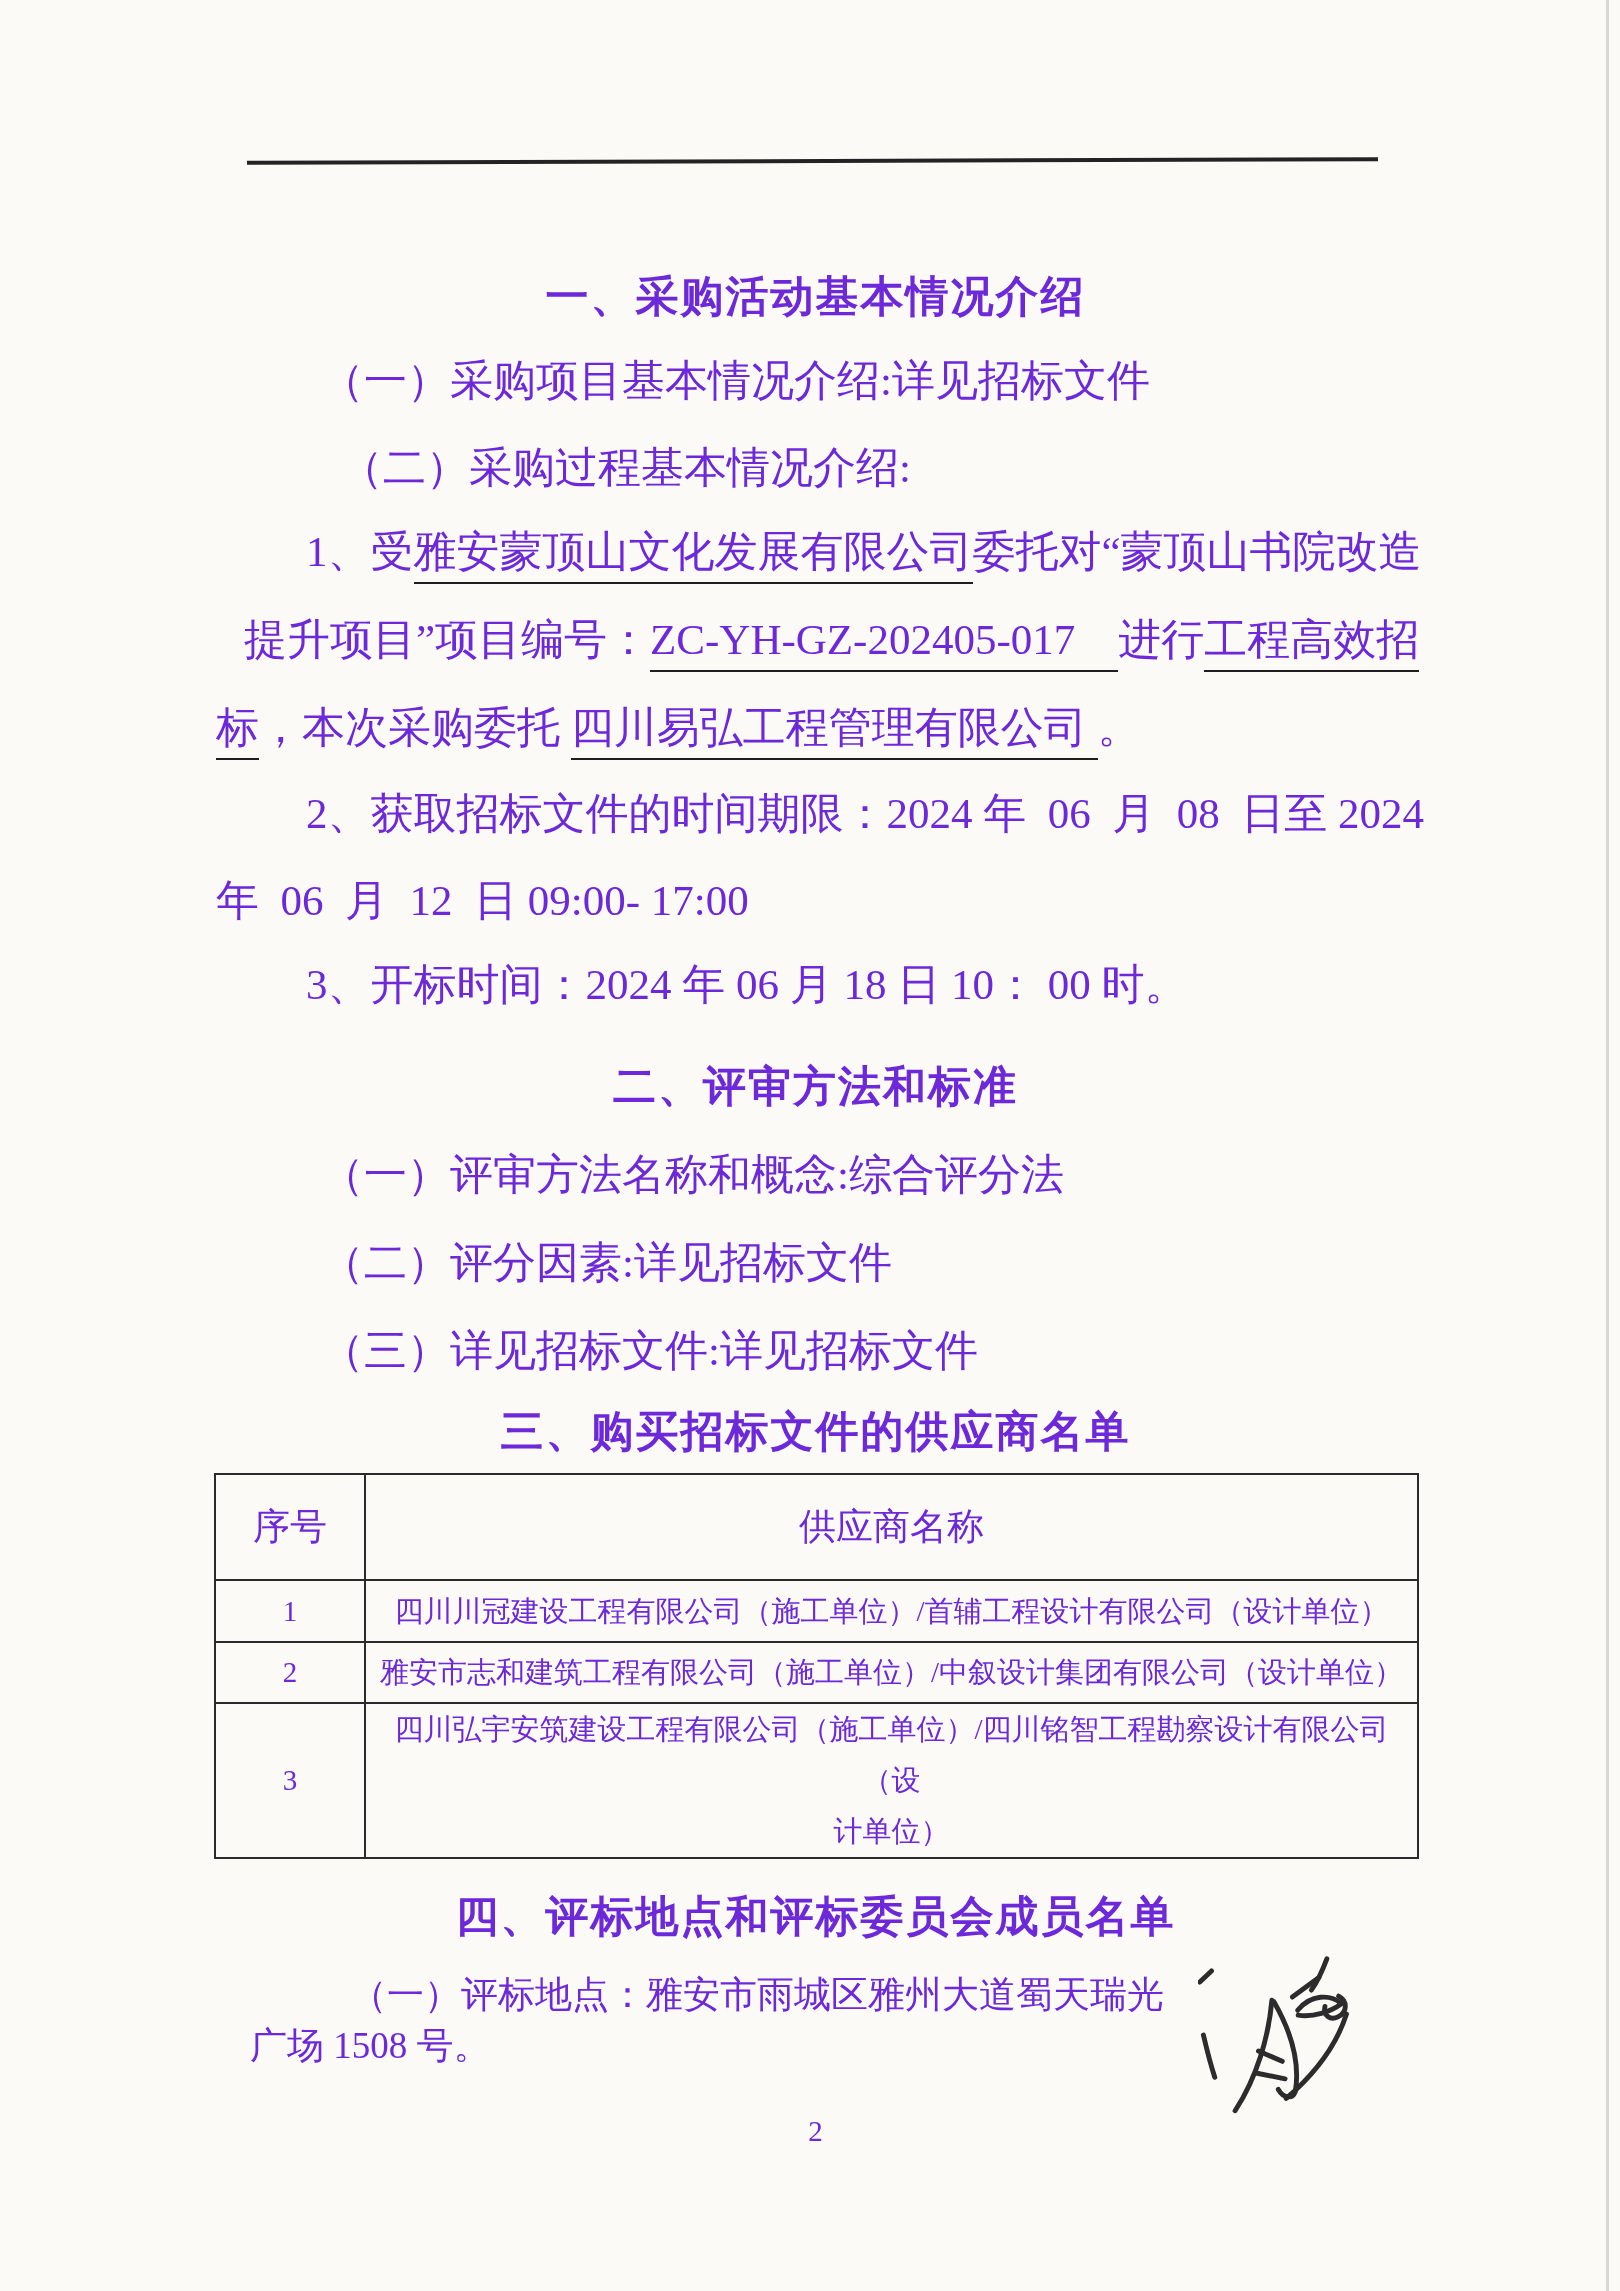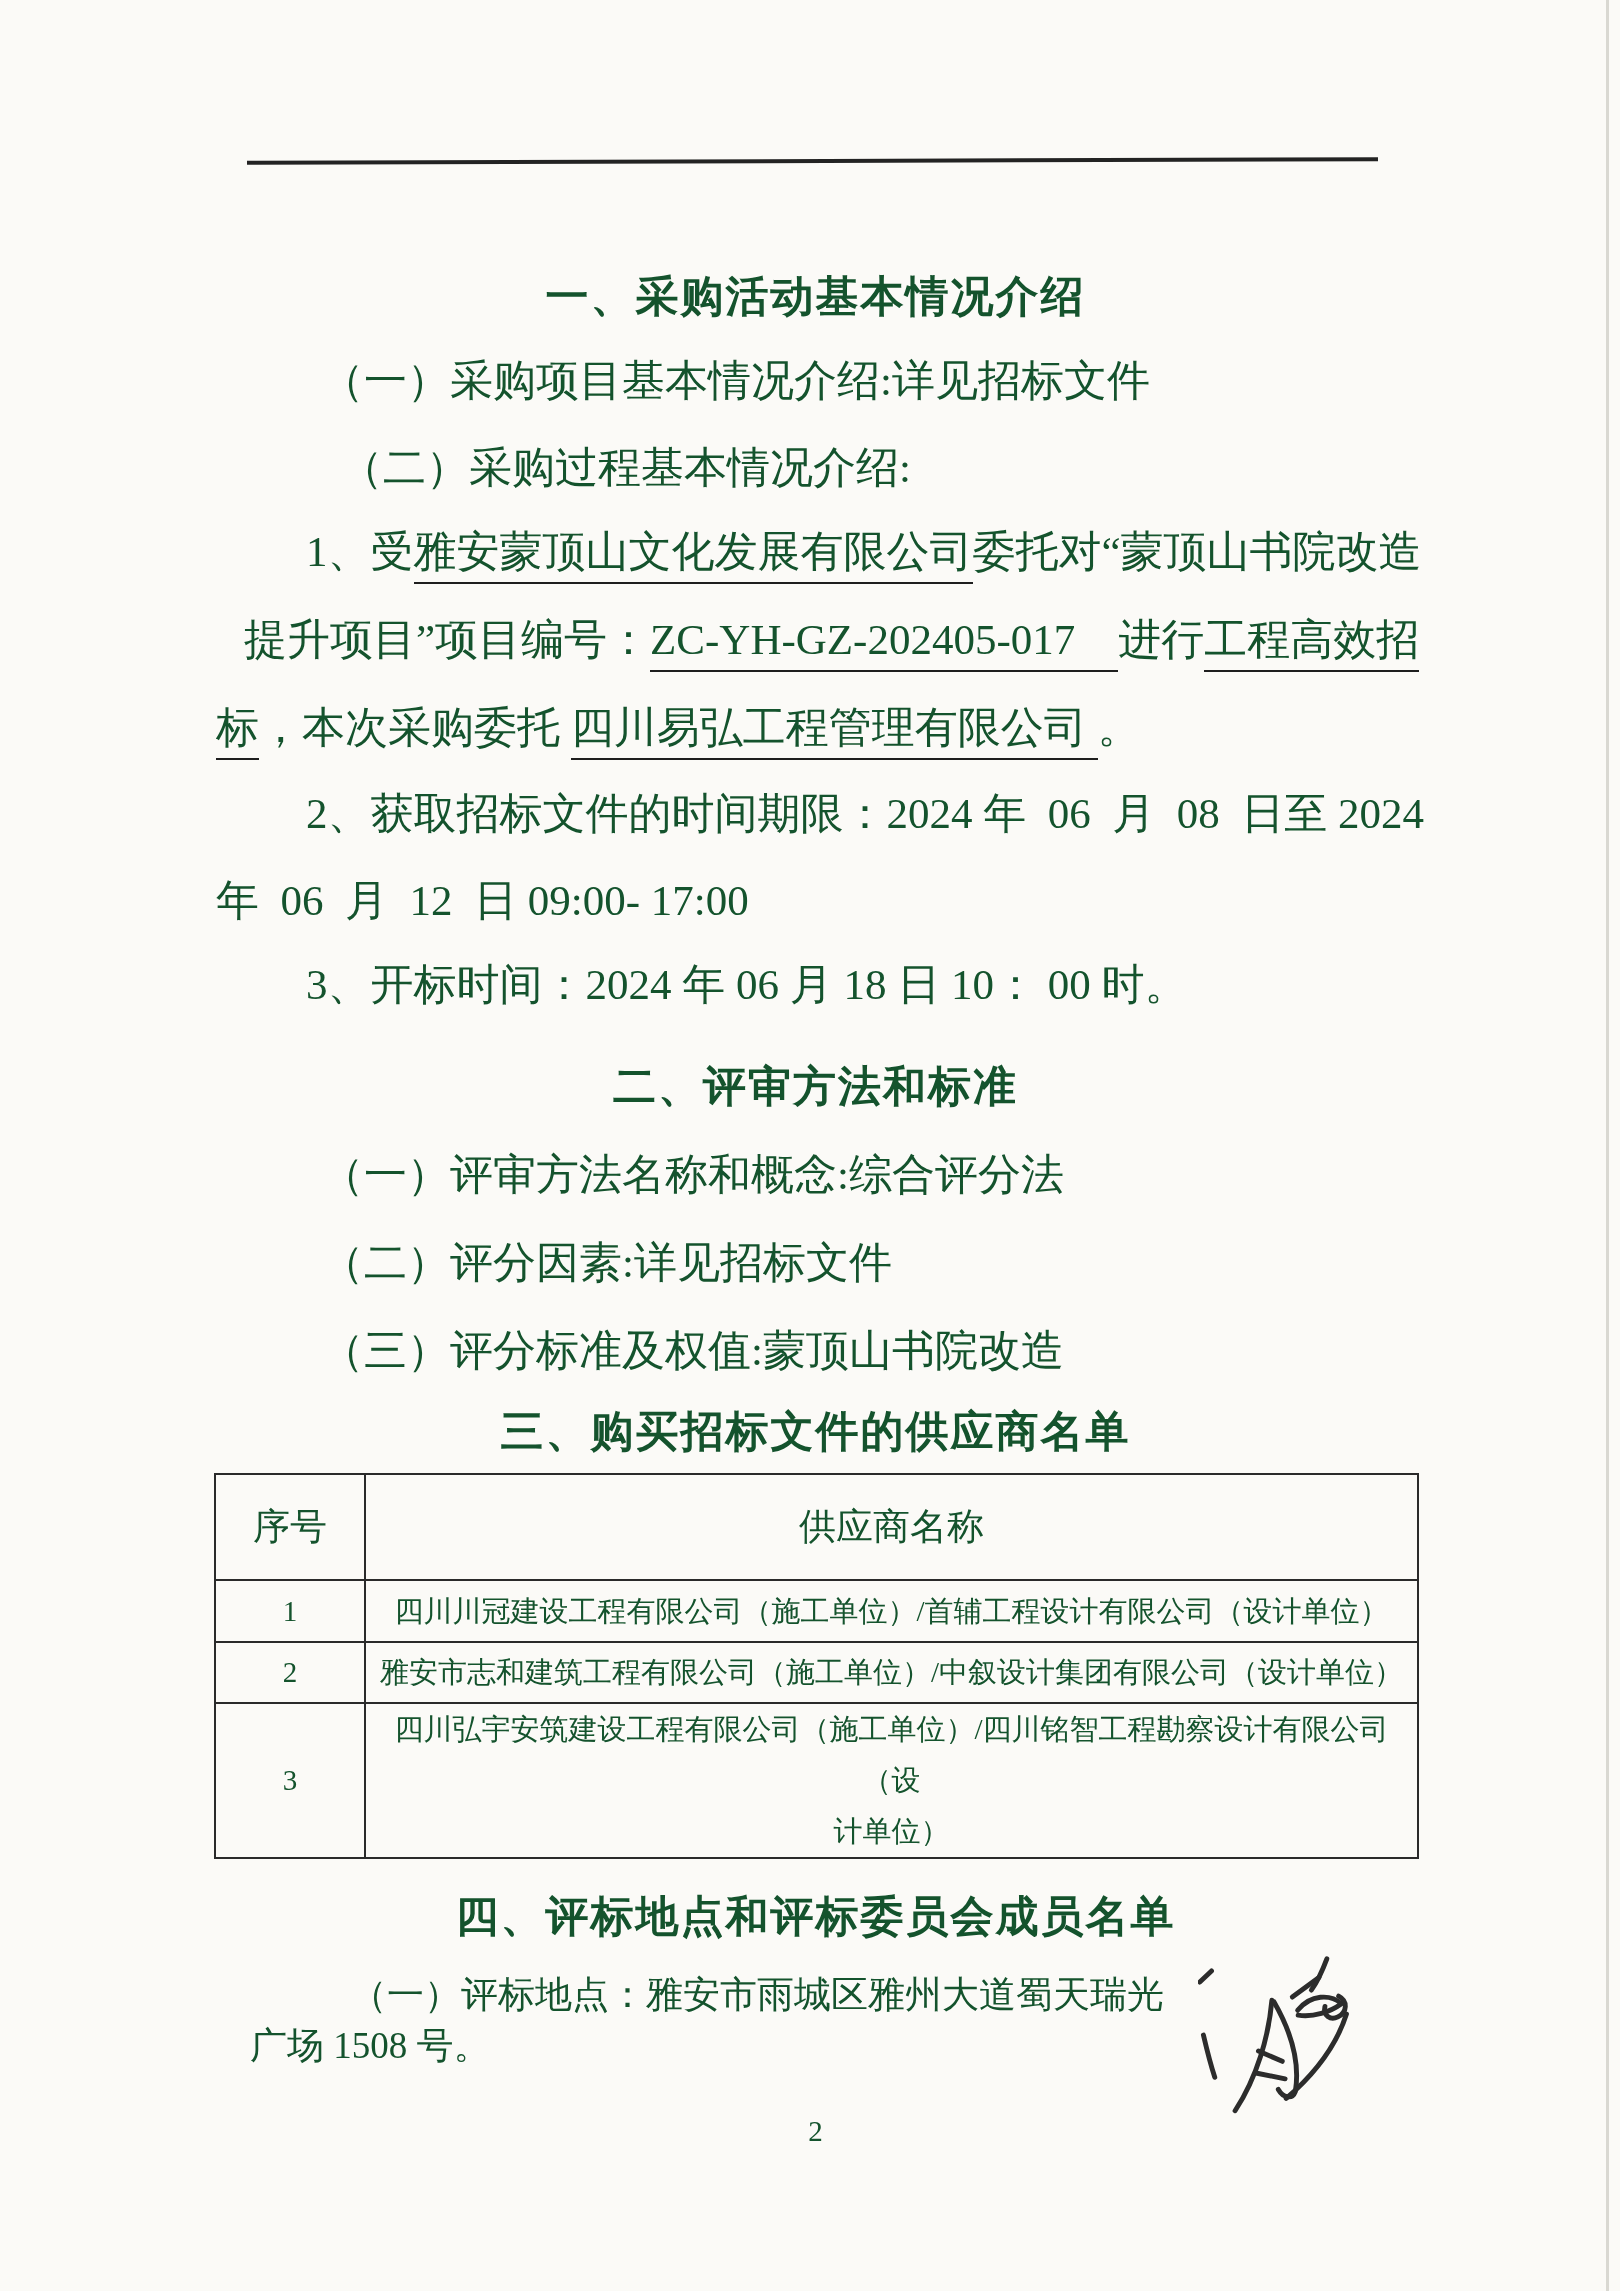--- a/index.html
+++ b/index.html
@@ -1,21 +1,21 @@
 <!DOCTYPE html>
 <html><head>
 <meta charset="utf-8">
 <style>
   html,body{margin:0;padding:0;background:#e9e9e6;}
   .page{
     position:relative;
     width:1620px;height:2292px;
     background:#fbfaf7;
     font-family:"Liberation Serif","DejaVu Serif",serif;
-    color:#14532d;
+    color:#6d28d9;
     overflow:hidden;
   }
   .line{
     position:absolute;
     white-space:pre;
     font-size:43px;
     line-height:1.12;
   }
   .heading{
     font-family:"Liberation Sans","DejaVu Sans",sans-serif;
@@ -77,21 +77,21 @@
   <div class="line" style="left:216px;top:704px;"><span class="u">标</span><span>，本次采购委托 </span><span class="u">四川易弘工程管理有限公司 </span><span>。</span></div>
 
   <div class="line" style="left:306px;top:790px;">2、获取招标文件的时间期限：2024 年  06  月  08  日至 2024</div>
   <div class="line" style="left:216px;top:877px;">年  06  月  12  日 09:00- 17:00</div>
   <div class="line" style="left:306px;top:961px;">3、开标时间：2024 年 06 月 18 日 10： 00 时。</div>
 
   <div class="line heading" style="top:1062px;">二、评审方法和标准</div>
 
   <div class="line" style="left:321px;top:1151px;">（一）评审方法名称和概念:综合评分法</div>
   <div class="line" style="left:321px;top:1239px;">（二）评分因素:详见招标文件</div>
-  <div class="line" style="left:321px;top:1327px;">（三）评分标准及权值:蒙顶山书院改造</div>
+  <div class="line" style="left:321px;top:1327px;">（三）详见招标文件:详见招标文件</div>
 
   <div class="line heading" style="top:1407px;">三、购买招标文件的供应商名单</div>
 
   <table class="suppliers">
     <colgroup>
         <col style="width:150px">
         <col style="width:1053px">
       </colgroup>
     <tbody>
         <tr style="height:106px">

